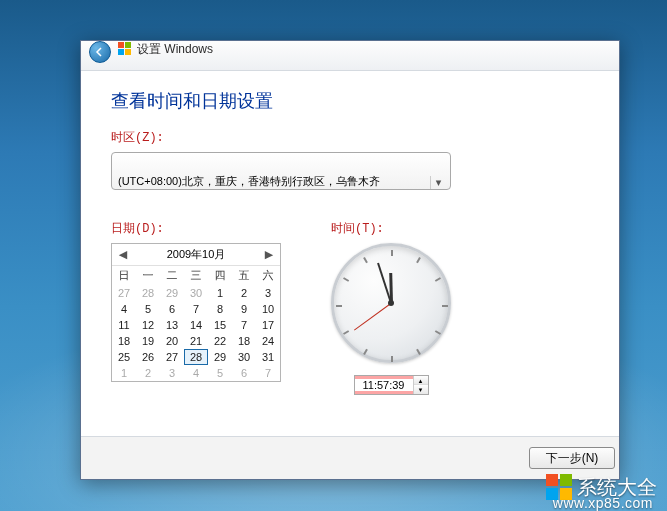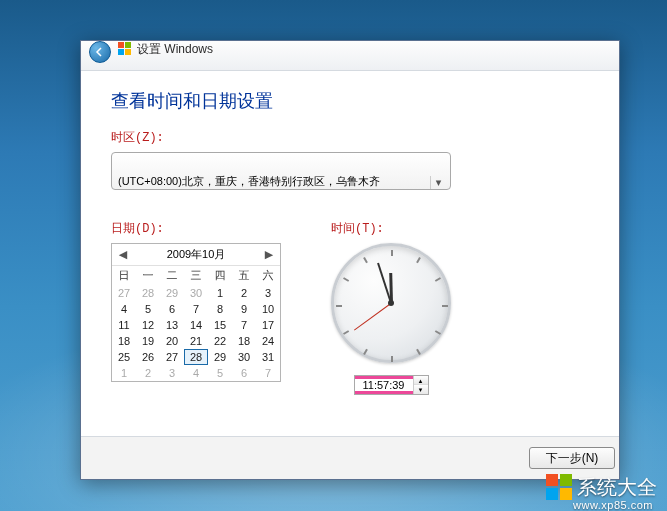--- a/index.html
+++ b/index.html
@@ -107,21 +107,21 @@
     }
     .tick { position: absolute; left: 50%; top: 4px; width: 2px; height: 6px; background: #888; transform-origin: 1px 56px; }
     .hand { position: absolute; left: 50%; bottom: 50%; background: #333; transform-origin: 50% 100%; }
     .hand.hour { width: 3px; height: 30px; margin-left: -1.5px; }
     .hand.minute { width: 2px; height: 42px; margin-left: -1px; }
     .hand.second { width: 1px; height: 46px; background: #c03020; margin-left: -0.5px; }
     .center-dot { position: absolute; left: 50%; top: 50%; width: 6px; height: 6px; background:#333; border-radius:50%; transform:translate(-50%,-50%); }
     .time-spinner {
       display: flex; align-items: center;
       border: 1px solid #a9a9a9; height: 20px;
-      background: #ec4899;
+      background: #fca5a5;
     }
     .time-spinner input {
       border: none; width: 58px; font-size: 11px; text-align: center; outline: none;
       font-family: inherit;
     }
     .spin-btns { display: flex; flex-direction: column; border-left: 1px solid #ccc; }
     .spin-btns button {
       width: 14px; height: 9px; font-size: 7px; line-height: 7px;
       background: linear-gradient(180deg,#fff,#e8e8e8);
       border: none; border-bottom: 1px solid #ddd; cursor: pointer; padding:0;
@@ -145,21 +145,21 @@
       display: flex; align-items: center; gap: 4px;
       color: #fff; font-size: 20px; font-weight: normal;
       text-shadow: 0 1px 2px rgba(0,0,0,0.5);
     }
     .wm-logo { width: 28px; height: 28px; display: inline-flex; flex-wrap: wrap; }
     .wm-logo span { width: 12px; height: 12px; margin: 1px; }
     .wm-logo span:nth-child(1){background:#f25022} .wm-logo span:nth-child(2){background:#7fba00}
     .wm-logo span:nth-child(3){background:#00a4ef} .wm-logo span:nth-child(4){background:#ffb900}
     .wm-url {
       position: absolute; right: 14px; bottom: 0px;
-      color: #fff; font-size: 11px; letter-spacing: 0.5px;
+      color: #fff; font-size: 14px; letter-spacing: 0.5px;
       text-shadow: 0 1px 2px rgba(0,0,0,0.5);
     }
   </style>
 </head>
 <body>
 
 <div class="desktop-glow"></div>
 
 <div class="dialog">
   <div class="titlebar">

